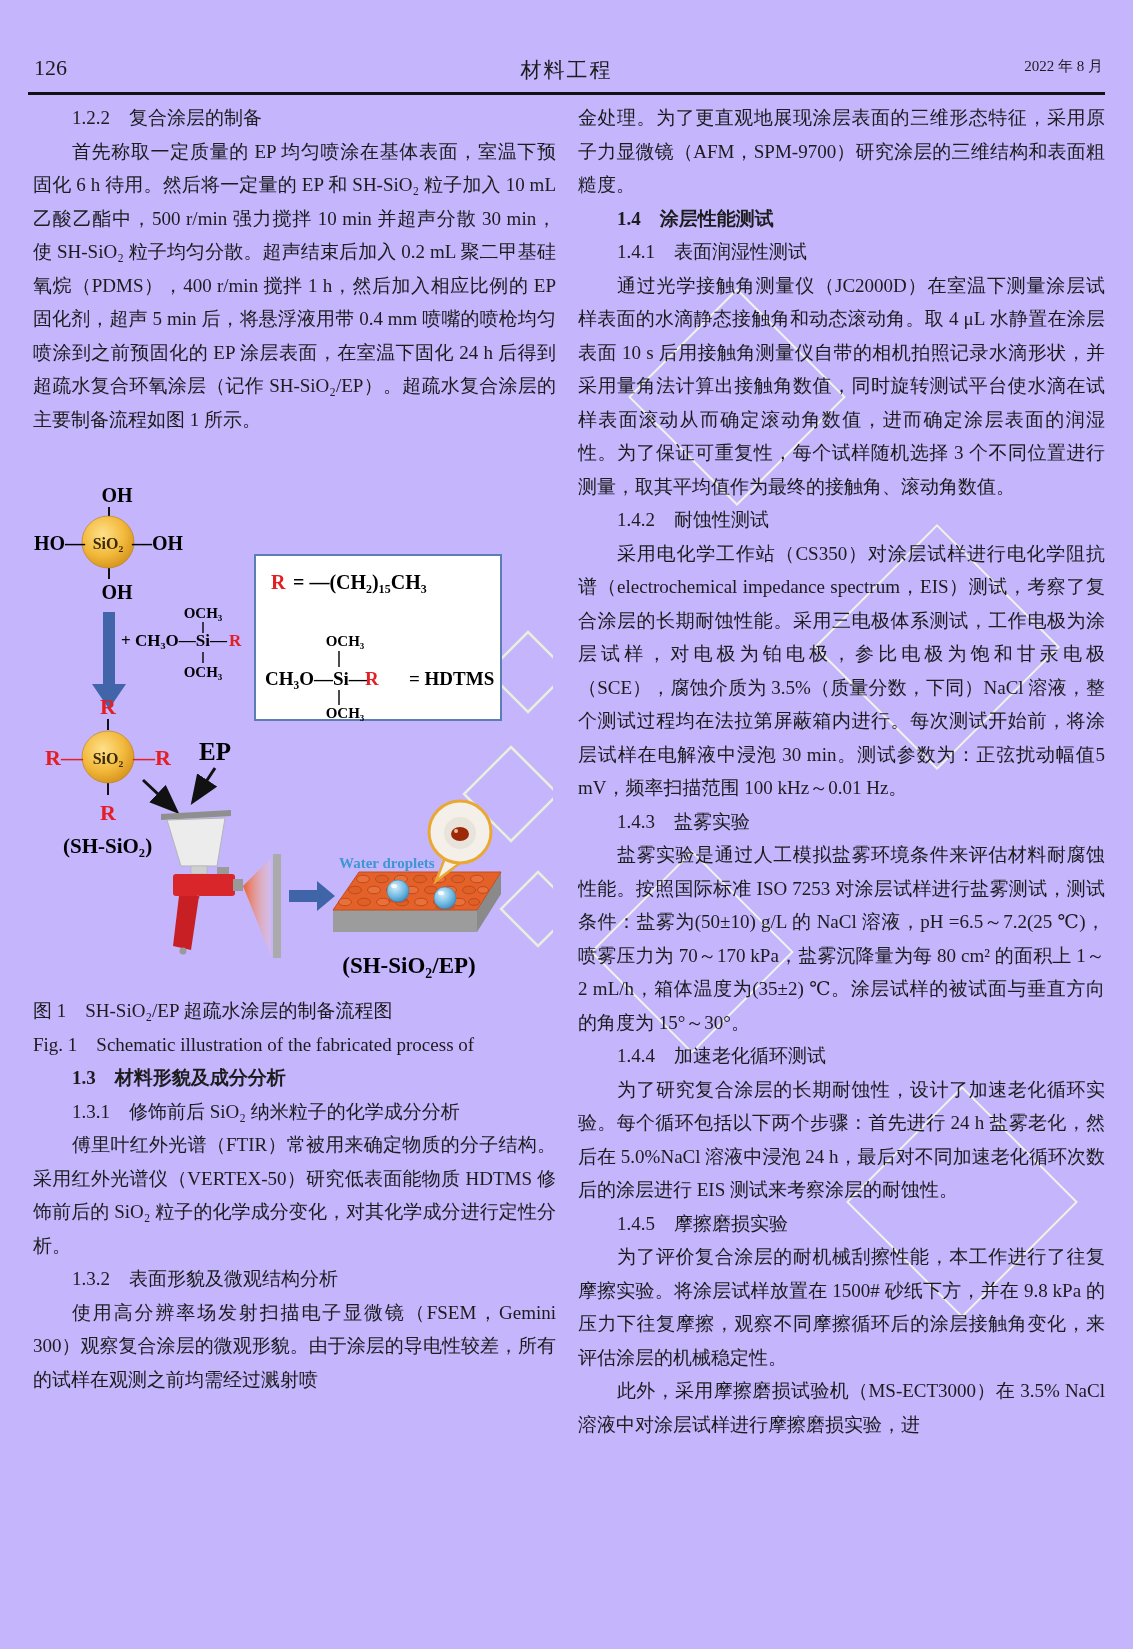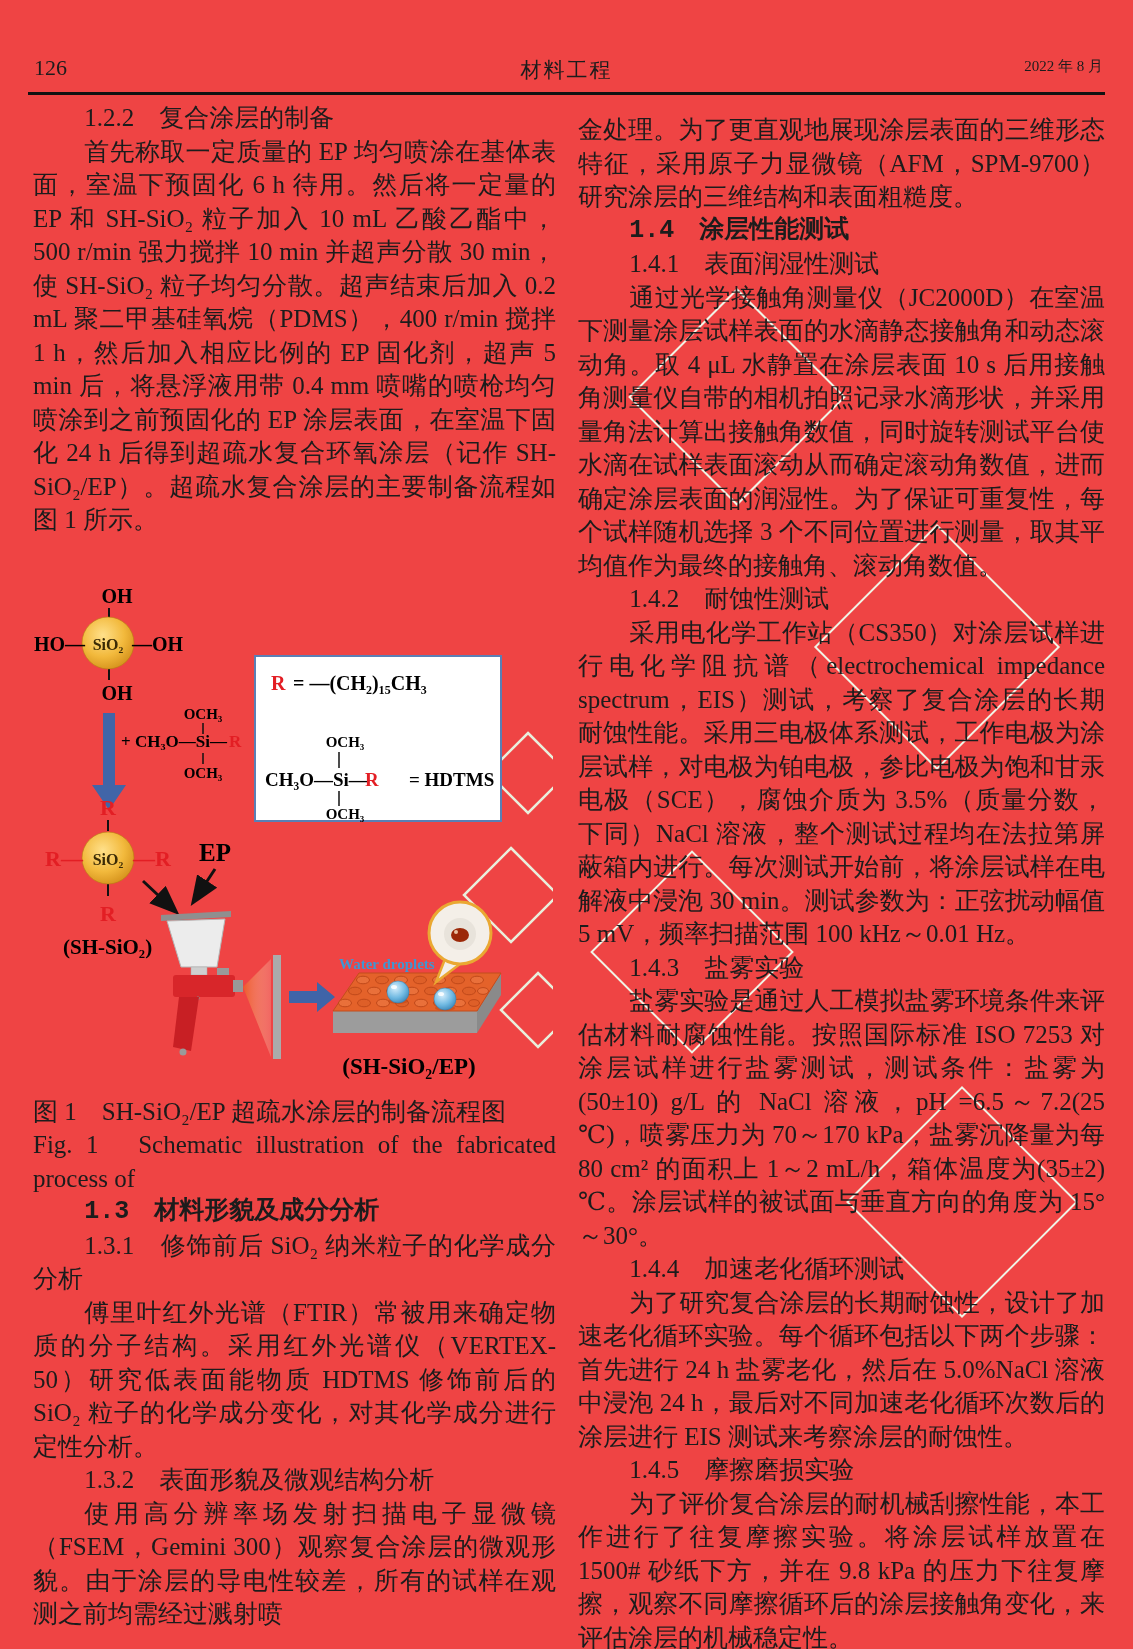--- a/index.html
+++ b/index.html
@@ -1,39 +1,39 @@
 <!DOCTYPE html>
 <html><head>
 <meta charset="utf-8">
 <style>
   html,body{margin:0;padding:0;background:#e8e8e8;}
   .page{
     position:relative;width:1133px;height:1649px;margin:0 auto;
-    background:#ef4444;overflow:hidden;
+    background:#c4b5fd;overflow:hidden;
     font-family:"Liberation Serif","DejaVu Serif",serif;
     color:#1c1c1c;
   }
   
   .hdr-pageno{position:absolute;left:34px;top:55px;font-size:22px;}
   .hdr-journal{position:absolute;left:0;top:56px;width:100%;text-align:center;font-size:21px;letter-spacing:2px;}
   .hdr-date{position:absolute;right:30px;top:57px;font-size:15px;}
   .hdr-rule{position:absolute;left:28px;top:92px;width:1077px;height:3px;background:#111;}
   
   .col{position:absolute;top:101px;overflow:hidden;}
   .col-left{left:33px;width:523px;}
-  .col-right{left:578px;width:527px;margin-top:12px;}
+  .col-right{left:578px;width:527px;}
   .col p{
-    margin:0;font-size:25px;line-height:33.5px;
+    margin:0;font-size:19px;line-height:33.5px;
     text-align:justify;text-justify:inter-ideograph;
     text-indent:2.05em;
   }
   .col p.noindent{text-indent:0;}
   .h2{
     margin:0;font-size:21.5px;line-height:33.5px;font-weight:bold;
-    font-family:Liberation Mono, monospace;
+    font-family:Liberation Serif, serif;
   }
   .h3{margin:0;font-size:21px;line-height:33.5px;font-weight:normal;}
   
   .figure-wrap{margin:26px 0 10px 0;}
   .cap-zh{margin:4px 0 0 0;text-align:center;font-size:19.5px;line-height:32px;text-indent:0 !important;}
   .cap-en{margin:0 0 18px 0;text-align:center;font-size:19px;line-height:29px;text-indent:0 !important;}
   svg text{font-family:"Liberation Serif","DejaVu Serif",serif;}
   
   .wm{position:absolute;border:2px solid #f0f4e6;transform:rotate(45deg);pointer-events:none;}
 </style>

